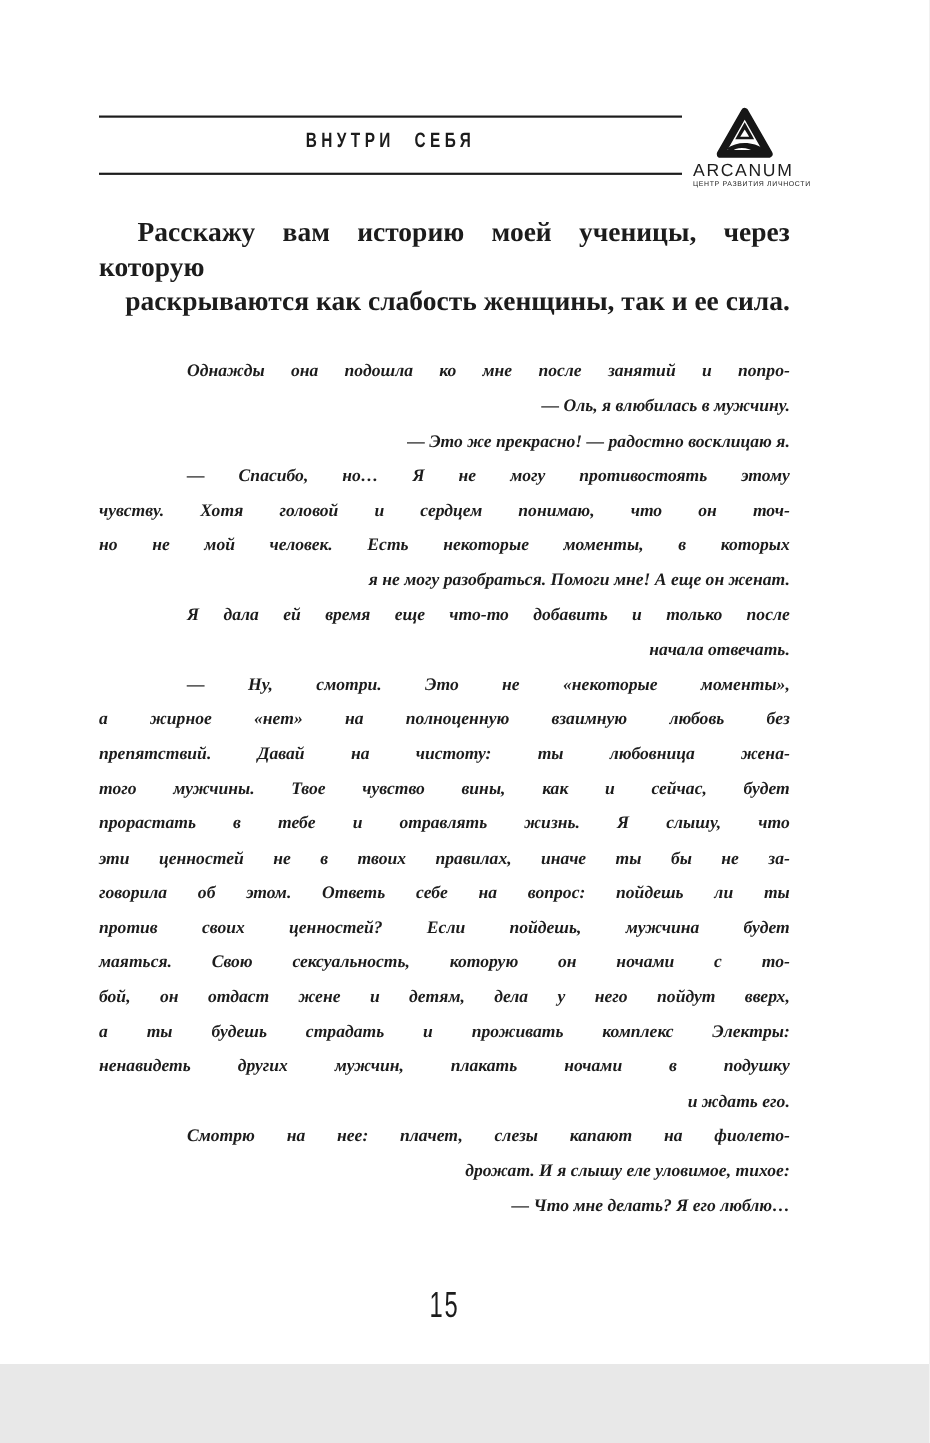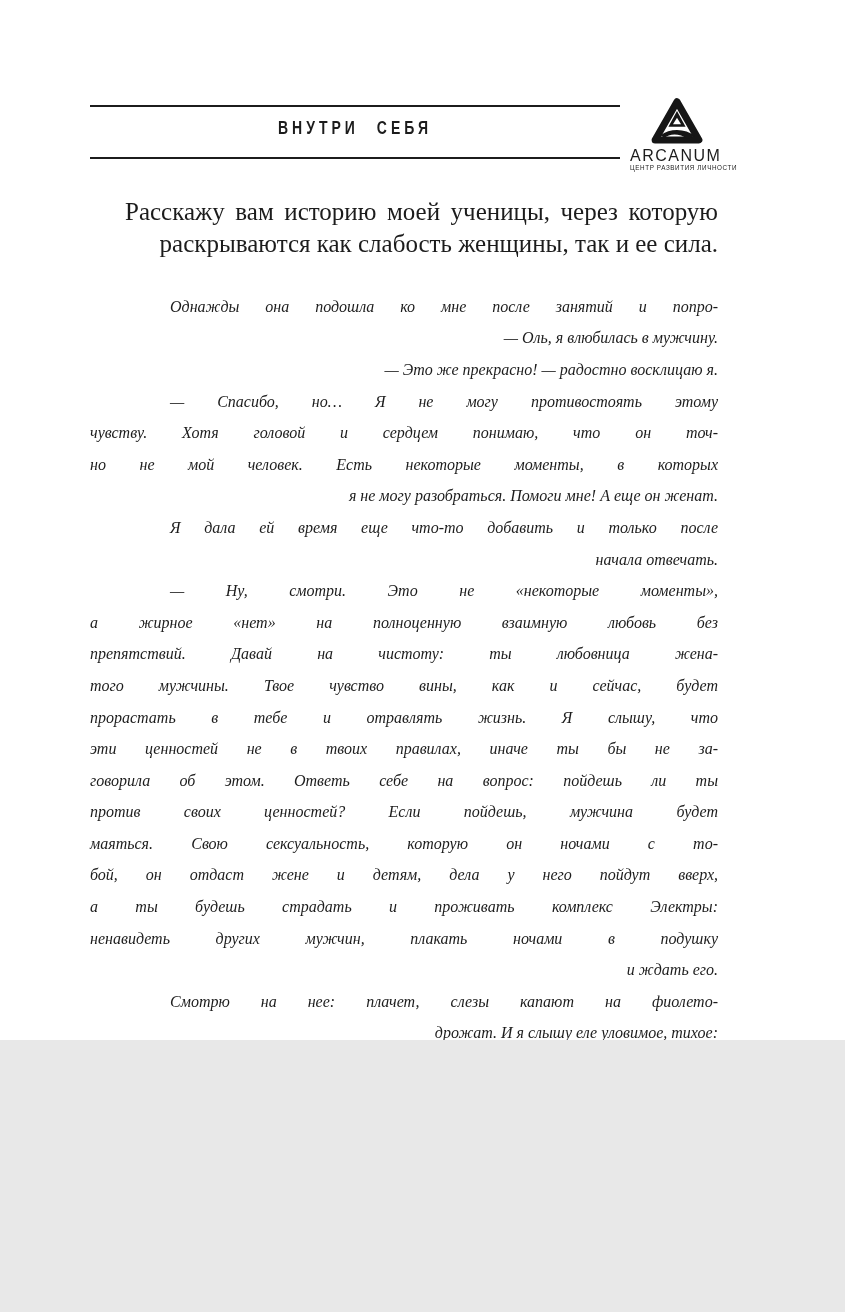--- a/index.html
+++ b/index.html
@@ -1,18 +1,18 @@
 <!DOCTYPE html>
 <html style="--ink: #1c1c1c; --paper: #ffffff;"><head>
 <meta charset="utf-8">
 <style>
   :root { --ink:#1c1c1c; --paper:#ffffff; }
   html,body { margin:0; padding:0; background:#e8e8e8; }
   .page {
-    position:relative; width:845px; height:1040px; margin:0 auto;
+    position:relative; width:845px; height:1240px; margin:0 auto;
     background:var(--paper); color:var(--ink);
     font-family:"Liberation Serif", serif; overflow:hidden;
   }
   
   .rule { position:absolute; left:90px; width:530px; height:2px; background:var(--ink); }
   .rule.top { top:105px; }
   .rule.bottom { top:157px; }
   .running-title {
     position:absolute; left:90px; top:119px; width:530px; text-align:center;
     font-family:"Liberation Sans", sans-serif; font-weight:bold;
@@ -25,21 +25,21 @@
   .logo svg { display:block; margin:0 auto; }
   .logo-name {
     font-family:"Liberation Sans", sans-serif; font-size:16px;
     letter-spacing:1.5px; margin-top:1px; line-height:16px;
   }
   .logo-sub {
     font-family:"Liberation Sans", sans-serif; font-size:6.3px;
     letter-spacing:0.6px; white-space:nowrap; line-height:7px;
   }
   
-  main { position:absolute; left:90px; top:196px; width:628px; }
+  main { position:absolute; left:90px; top:196px; width:628px;font-weight:bold; }
   .intro { font-size:25px; line-height:31.6px; }
   .story { font-style:italic; font-size:16px; line-height:31.6px; margin-top:31.6px; }
   .line { text-align:right; white-space:normal; }
   .line.just { text-align:justify; text-align-last:justify; }
   .intro .line.first { text-indent:35px; }
   .story .line.first { text-indent:80px; }
   
   .page-number {
     position:absolute; left:90px; top:1170px; width:628px; text-align:center;
     font-family:"Liberation Sans", sans-serif; font-size:30px;

